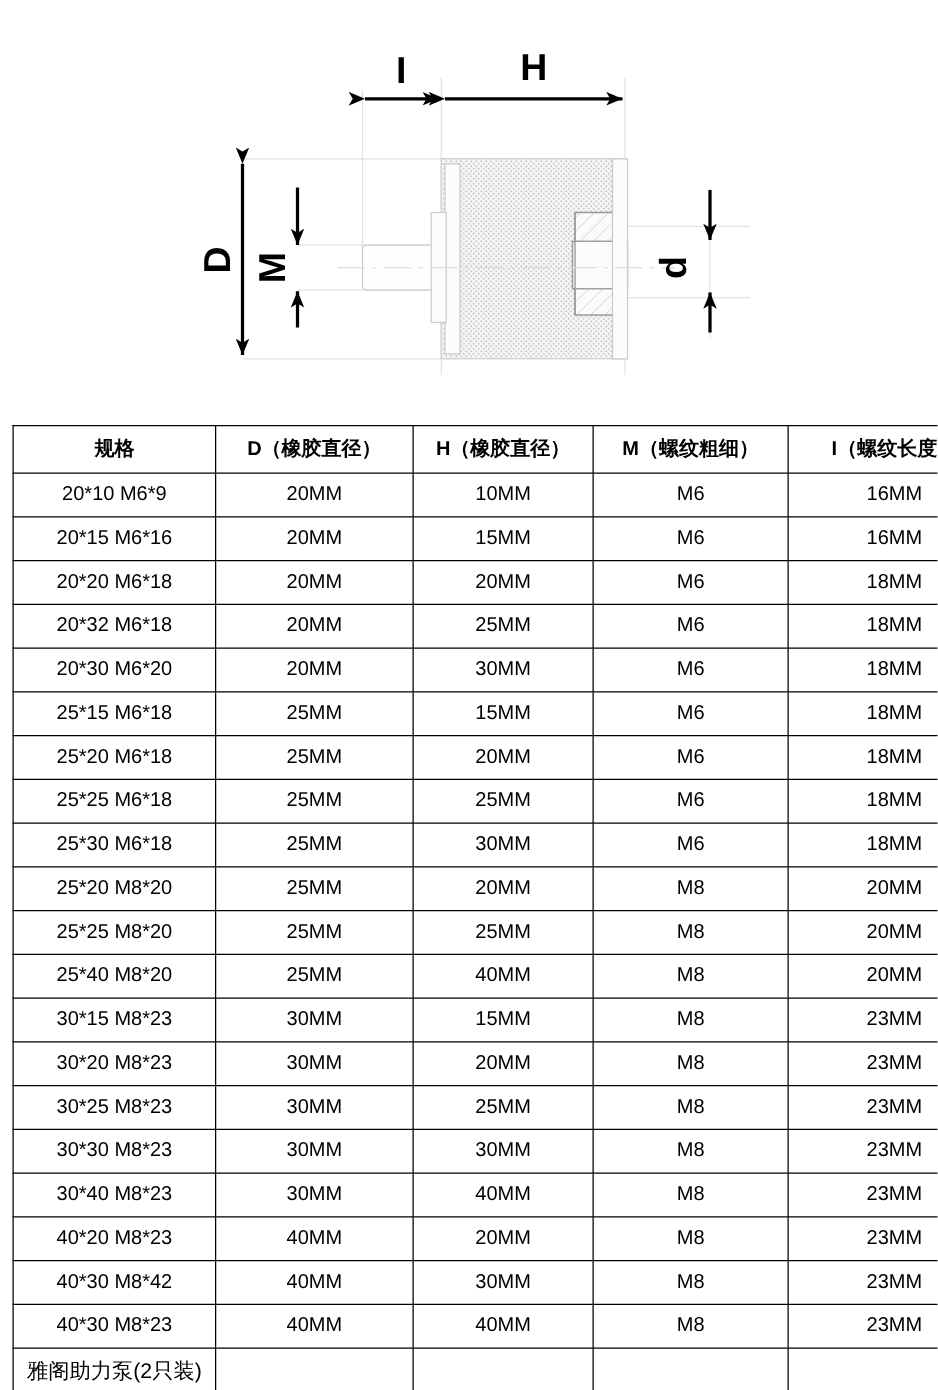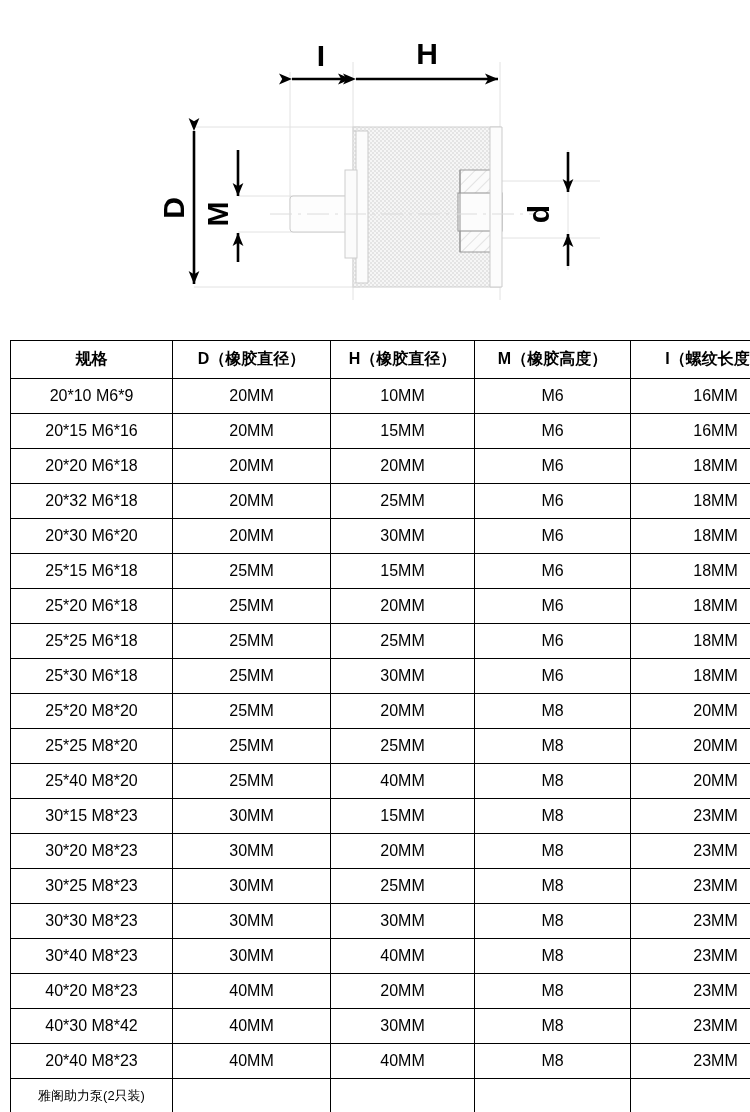--- a/index.html
+++ b/index.html
@@ -72,21 +72,21 @@
   }
   col.c0 { width: 162px; }
   col.c1 { width: 158px; }
   col.c2 { width: 144px; }
   col.c3 { width: 156px; }
   col.c4 { width: 170px; }
 
   td.note-cell {
     text-align: left;
     padding-left: 8px;
-    font-size: 13px;
+    font-size: 17px;
   }
 </style>
 </head>
 <body>
 
 <div id="diagram-area">
   <svg id="diagram-svg" width="750" height="330" viewBox="0 0 750 330">
     <defs>
 
       <pattern id="rubberDots" width="4" height="4" patternUnits="userSpaceOnUse">
@@ -185,21 +185,21 @@
         <col class="c1">
         <col class="c2">
         <col class="c3">
         <col class="c4">
     </colgroup>
     <thead>
       <tr>
         <th>规格</th>
         <th>D（橡胶直径）</th>
         <th>H（橡胶直径）</th>
-        <th>M（橡胶高度）</th>
+        <th>M（螺纹粗细）</th>
         <th>I（螺纹长度）</th>
       </tr>
     </thead>
     <tbody id="spec-body">
         <tr>
           <td>20*10 M6*9</td>
           <td>20MM</td>
           <td>10MM</td>
           <td>M6</td>
           <td>16MM</td>
@@ -324,21 +324,21 @@
           <td>23MM</td>
         </tr>
         <tr>
           <td>40*30 M8*42</td>
           <td>40MM</td>
           <td>30MM</td>
           <td>M8</td>
           <td>23MM</td>
         </tr>
         <tr>
-          <td>20*40 M8*23</td>
+          <td>40*30 M8*23</td>
           <td>40MM</td>
           <td>40MM</td>
           <td>M8</td>
           <td>23MM</td>
         </tr>
         <tr>
           <td class="note-cell">雅阁助力泵(2只装)</td>
           <td></td>
           <td></td>
           <td></td>

